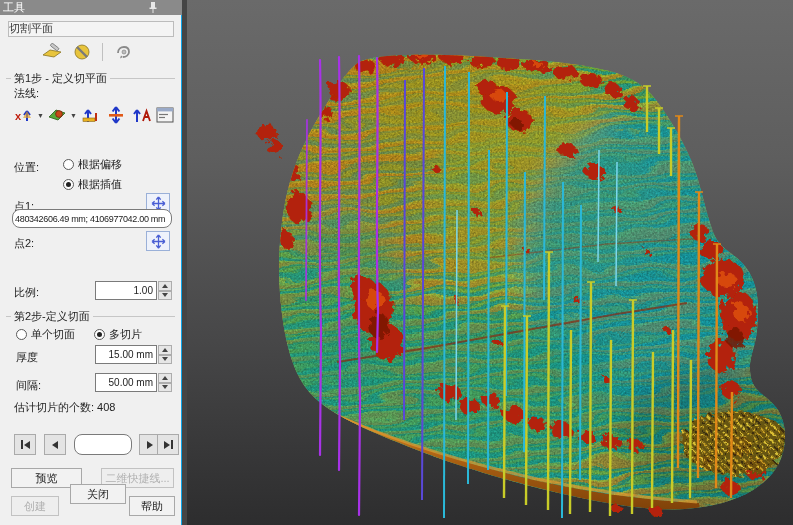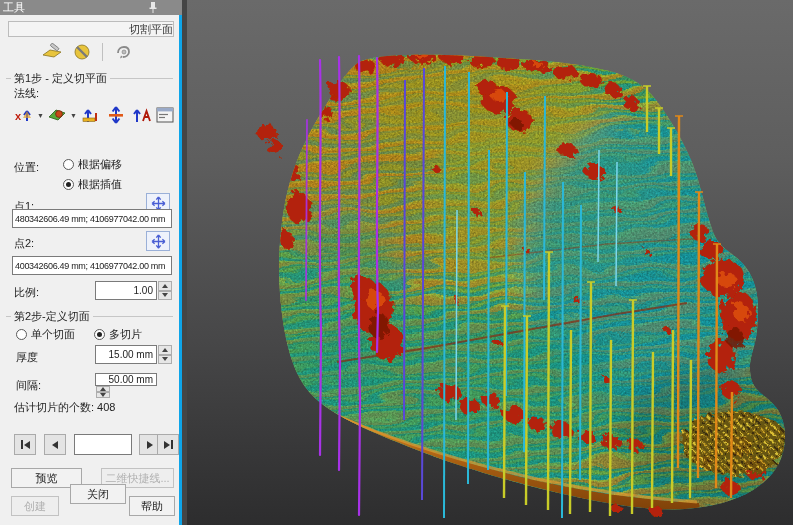--- a/index.html
+++ b/index.html
@@ -1,35 +1,35 @@
 <!DOCTYPE html>
 <html><head>
 <meta charset="utf-8">
 <style>
   * { margin:0; padding:0; box-sizing:border-box; }
   html,body { font-family:"Liberation Sans","DejaVu Sans",sans-serif; }
   #screen { position:relative; width:793px; height:525px; overflow:hidden; background:#616161; }
 
   
-  #panel { position:absolute; left:0; top:0; width:182px; height:525px; background:#f0f0f0; border-right:3px solid #0ea5e9; }
+  #panel { position:absolute; left:0; top:0; width:182px; height:525px; background:#f0f0f0; border-right:1px solid #0ea5e9; }
   #titlebar { position:absolute; left:0; top:0; width:182px; height:15px; background:#8a8a8a; color:#ffffff; font-size:11px; line-height:15px; padding-left:3px; }
   #pin { position:absolute; right:24px; top:1px; width:10px; height:13px; }
-  .hdrbox { position:absolute; left:8px; top:21px; width:166px; height:16px; border:1px solid #bcbcbc; background:#f4f4f4; text-align:right; font-size:11px; color:#333; line-height:15px; }
+  .hdrbox { position:absolute; left:8px; top:21px; width:166px; height:16px; border:1px solid #bcbcbc; background:#f4f4f4; text-align:left; font-size:11px; color:#333; line-height:15px;font-family:Liberation Mono, monospace; }
   .toolbar { position:absolute; left:40px; top:40px; height:24px; display:flex; align-items:center; gap:6px; }
   .tbtn { width:24px; height:22px; display:flex; align-items:center; justify-content:center; }
   .tsep { width:1px; height:18px; background:#c0c0c0; margin:0 2px; }
 
   .grouphdr { position:absolute; left:6px; right:6px; display:flex; align-items:center; font-size:11px; color:#222; }
   .grouphdr::before { content:""; width:5px; border-top:1px solid #c6c6c6; margin-right:3px; }
   .grouphdr::after  { content:""; flex:1; border-top:1px solid #c6c6c6; margin-left:3px; }
 
   .lbl { position:absolute; font-size:11px; color:#222; white-space:nowrap; }
   .field { position:absolute; background:#ffffff; border:1px solid #7a7a7a; font-size:9px; color:#222; display:flex; align-items:center; overflow:hidden; }
   .field.right { justify-content:flex-end; padding-right:3px; font-size:10px; }
-  .field.left  { justify-content:flex-start; padding-left:2px; letter-spacing:-0.3px; }
+  .field.left  { justify-content:flex-start; padding-left:2px; letter-spacing:-0.3px;border-radius:8px; }
 
   .radio { display:inline-block; width:11px; height:11px; border:1px solid #5a5a5a; border-radius:50%; background:#fff; position:relative; vertical-align:-2px; }
   .radio.checked::after { content:""; position:absolute; left:2px; top:2px; width:5px; height:5px; border-radius:50%; background:#222; }
   .radiorow { position:absolute; font-size:11px; color:#222; white-space:nowrap; }
   .radiorow .rtext { margin-left:4px; }
 
   .movebtn { position:absolute; width:24px; height:20px; background:#eef2fb; border:1px solid #9ab0d8; display:flex; align-items:center; justify-content:center; }
 
   .spin { position:absolute; display:flex; }
   .spin .sfield { background:#fff; border:1px solid #7a7a7a; font-size:10px; color:#222; display:flex; align-items:center; justify-content:flex-end; padding-right:3px; }
@@ -161,23 +161,20 @@
     <div class="field left" style="left:12px; top:209px; width:160px; height:19px;">
       <span>480342606.49 mm; 4106977042.00 mm</span>
     </div>
 
     <div class="lbl" style="left:14px; top:236px;">点2:</div>
     <div class="movebtn" style="left:146px; top:231px;">
       <svg width="15" height="15" viewBox="0 0 15 15">
         <path d="M7.5,1 V14 M1,7.5 H14 M7.5,1 l-2.2,2.6 M7.5,1 l2.2,2.6 M7.5,14 l-2.2,-2.6 M7.5,14 l2.2,-2.6 M1,7.5 l2.6,-2.2 M1,7.5 l2.6,2.2 M14,7.5 l-2.6,-2.2 M14,7.5 l-2.6,2.2" stroke="#4a5fd4" stroke-width="1.3" fill="none"></path>
       </svg>
     </div>
-    <div class="field left" style="left:12px; top:256px; width:160px; height:19px;">
-      <span>400342606.49 mm; 4106977042.00 mm</span>
-    </div>
 
     <div class="lbl" style="left:14px; top:285px;">比例:</div>
     <div class="spin" style="left:95px; top:281px; height:19px;">
       <span class="sfield" style="width:62px;">1.00</span>
       <span class="sbtns">
         <span class="sbtn">
             <span class="tri-up"></span>
           </span>
         <span class="sbtn">
             <span class="tri-dn"></span>
@@ -202,21 +199,21 @@
         <span class="sbtn">
             <span class="tri-up"></span>
           </span>
         <span class="sbtn">
             <span class="tri-dn"></span>
           </span>
       </span>
     </div>
 
     <div class="lbl" style="left:16px; top:378px;">间隔:</div>
-    <div class="spin" style="left:95px; top:373px; height:19px;flex-direction:column;">
+    <div class="spin" style="left:95px; top:373px; height:19px;">
       <span class="sfield" style="width:62px;">50.00 mm</span>
       <span class="sbtns">
         <span class="sbtn">
             <span class="tri-up"></span>
           </span>
         <span class="sbtn">
             <span class="tri-dn"></span>
           </span>
       </span>
     </div>

